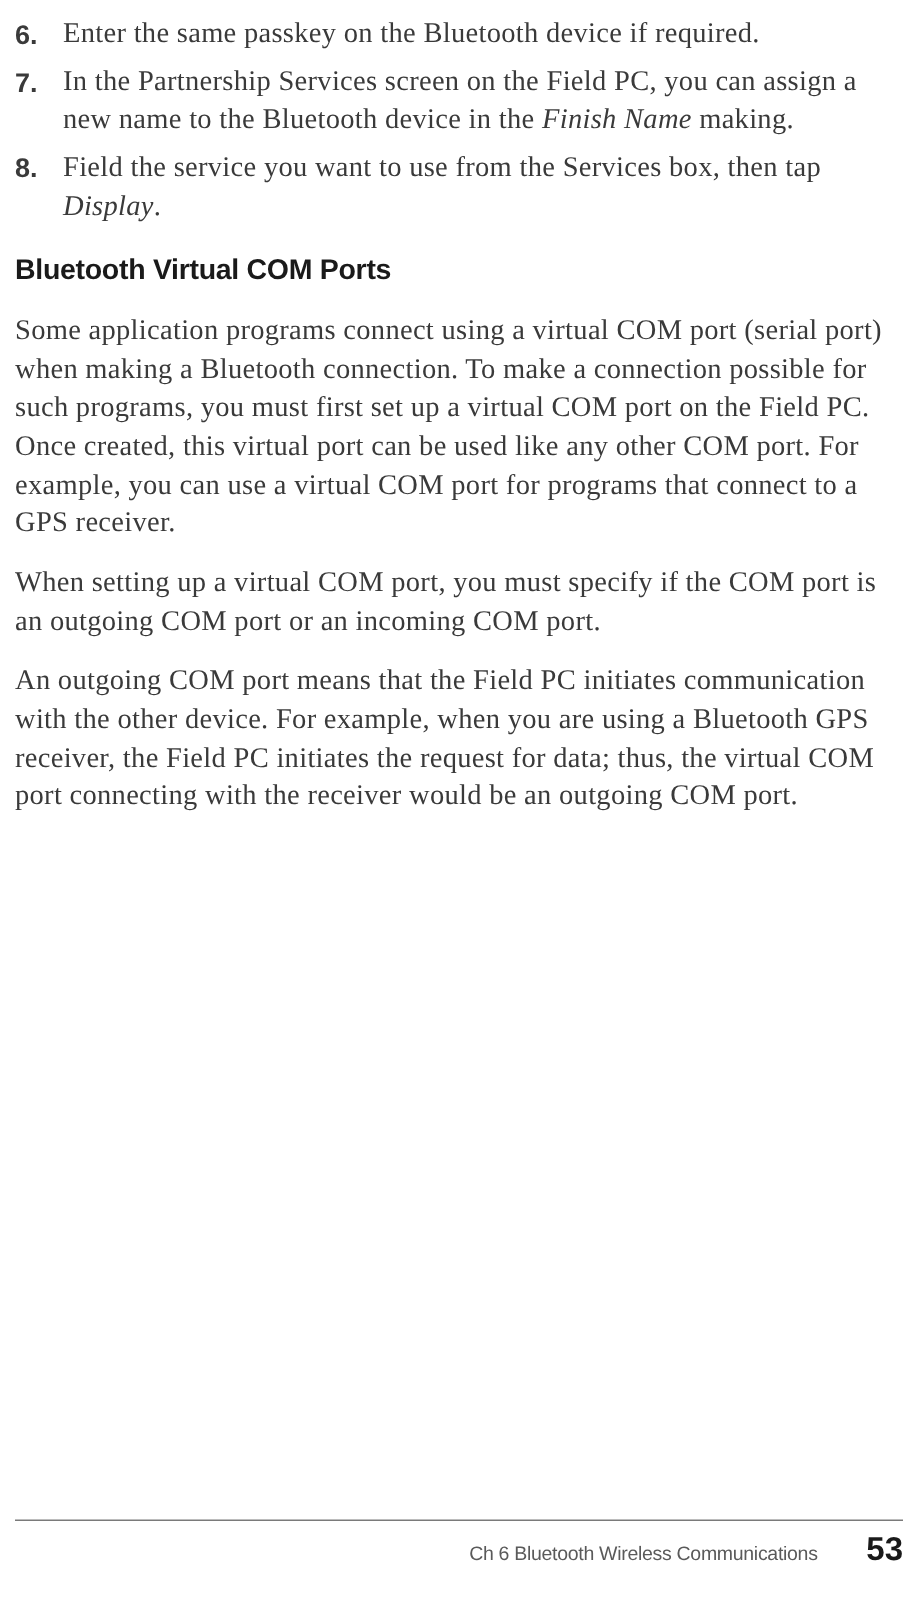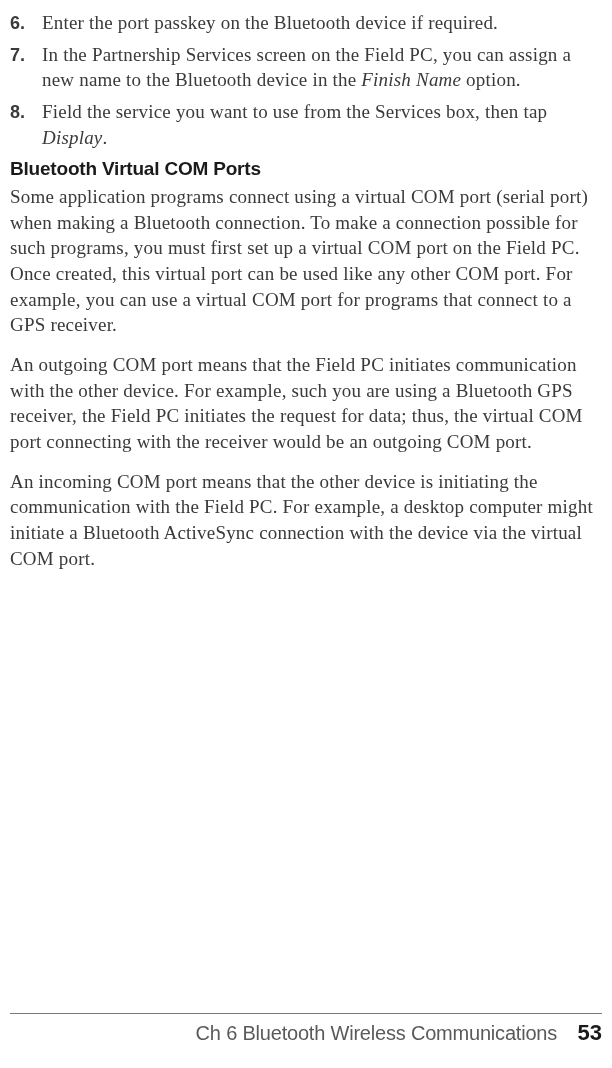--- a/index.html
+++ b/index.html
@@ -36,85 +36,85 @@
       flex: 1;
       letter-spacing: 0.2px;
     }
     .italic {
       font-style: italic;
     }
     .section-heading {
       font-family: Arial, Helvetica, sans-serif;
       font-weight: bold;
       font-size: 19px;
-      margin-top: 8px;
+      margin-top: 20px;
       color: #1a1a1a;
       letter-spacing: -0.2px;
     }
     .body-para {
       font-size: 19px;
       line-height: 1.35;
-      margin-top: 4px;
+      margin-top: 16px;
       letter-spacing: 0.2px;
     }
     .body-para + .body-para,
     .body-para.spaced {
       margin-top: 14px;
     }
     .footer {
       position: absolute;
       bottom: 22px;
       left: 10px;
       right: 10px;
       border-top: 1px solid #7a7a7a;
       padding-top: 6px;
       text-align: right;
       font-family: Arial, Helvetica, sans-serif;
     }
     .footer-chapter {
-      font-size: 20px;
+      font-size: 13px;
       color: #5a5a5a;
       letter-spacing: -0.2px;
     }
     .footer-page {
       font-size: 22px;
       font-weight: bold;
       color: #1a1a1a;
-      margin-left: 16px;
+      margin-left: 28px;
     }
   </style>
 </head>
 <body>
 
 <div class="content">
 
   <div class="list-item">
     <div class="list-number">6.</div>
     <div class="list-text">
-      <span>Enter the port passkey on the Bluetooth device if required.</span>
+      <span>Enter the same passkey on the Bluetooth device if required.</span>
     </div>
   </div>
 
   <div class="list-item">
     <div class="list-number">7.</div>
     <div class="list-text">
-      <span>In the Partnership Services screen on the Field PC, you can assign a new name to the Bluetooth device in the </span><span class="italic">Finish Name</span><span> option.</span>
+      <span>In the Partnership Services screen on the Field PC, you can assign a new name to the Bluetooth device in the </span><span class="italic">Finish Name</span><span> making.</span>
     </div>
   </div>
 
   <div class="list-item">
     <div class="list-number">8.</div>
     <div class="list-text">
       <span>Field the service you want to use from the Services box, then tap </span><span class="italic">Display</span><span>.</span>
     </div>
   </div>
 
   <div class="section-heading">Bluetooth Virtual COM Ports</div>
   <p class="body-para">Some application programs connect using a virtual COM port (serial port) when making a Bluetooth connection. To make a connection possible for such programs, you must first set up a virtual COM port on the Field PC. Once created, this virtual port can be used like any other COM port. For example, you can use a virtual COM port for programs that connect to a GPS receiver.</p>
-  <p class="body-para spaced">An outgoing COM port means that the Field PC initiates communication with the other device. For example, such you are using a Bluetooth GPS receiver, the Field PC initiates the request for data; thus, the virtual COM port connecting with the receiver would be an outgoing COM port.</p>
-  <p class="body-para spaced">An incoming COM port means that the other device is initiating the communication with the Field PC. For example, a desktop computer might initiate a Bluetooth ActiveSync connection with the device via the virtual COM port.</p>
+  <p class="body-para spaced">When setting up a virtual COM port, you must specify if the COM port is an outgoing COM port or an incoming COM port.</p>
+  <p class="body-para spaced">An outgoing COM port means that the Field PC initiates communication with the other device. For example, when you are using a Bluetooth GPS receiver, the Field PC initiates the request for data; thus, the virtual COM port connecting with the receiver would be an outgoing COM port.</p>
 
 </div>
 
 <div class="footer">
   <span class="footer-chapter">Ch 6     Bluetooth Wireless Communications</span>
   <span class="footer-page">53</span>
 </div>
 
 </body></html>

